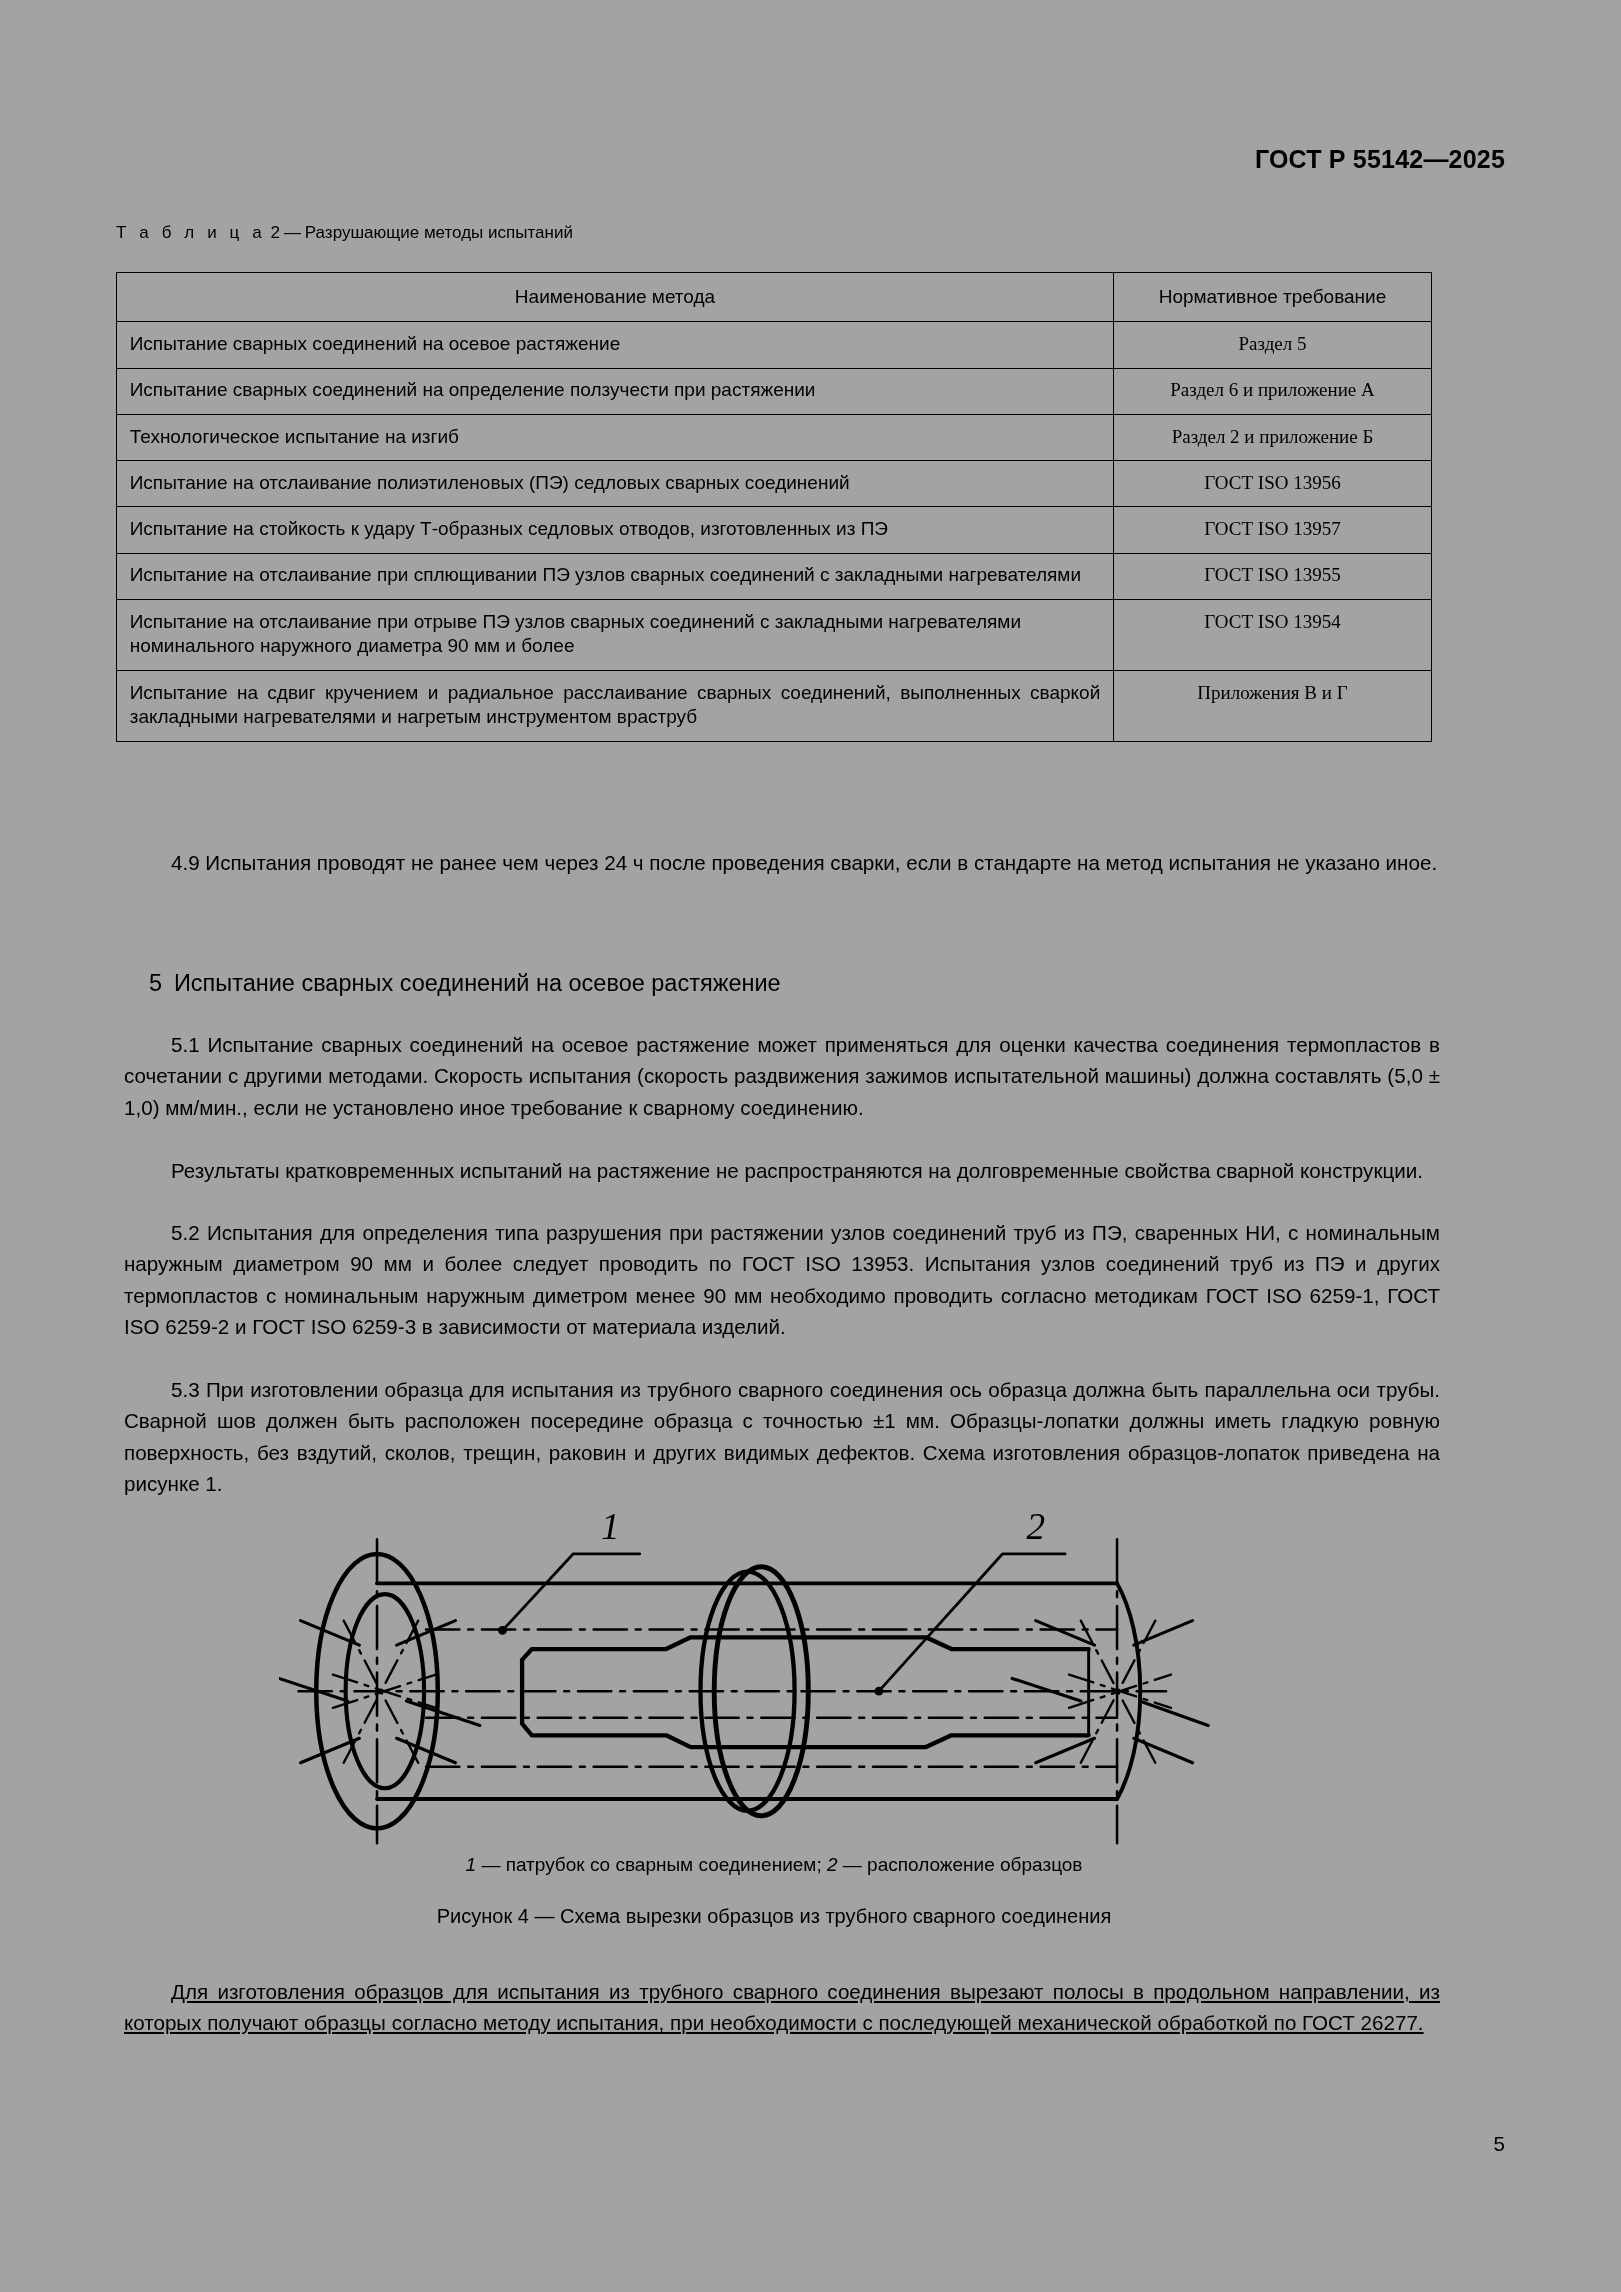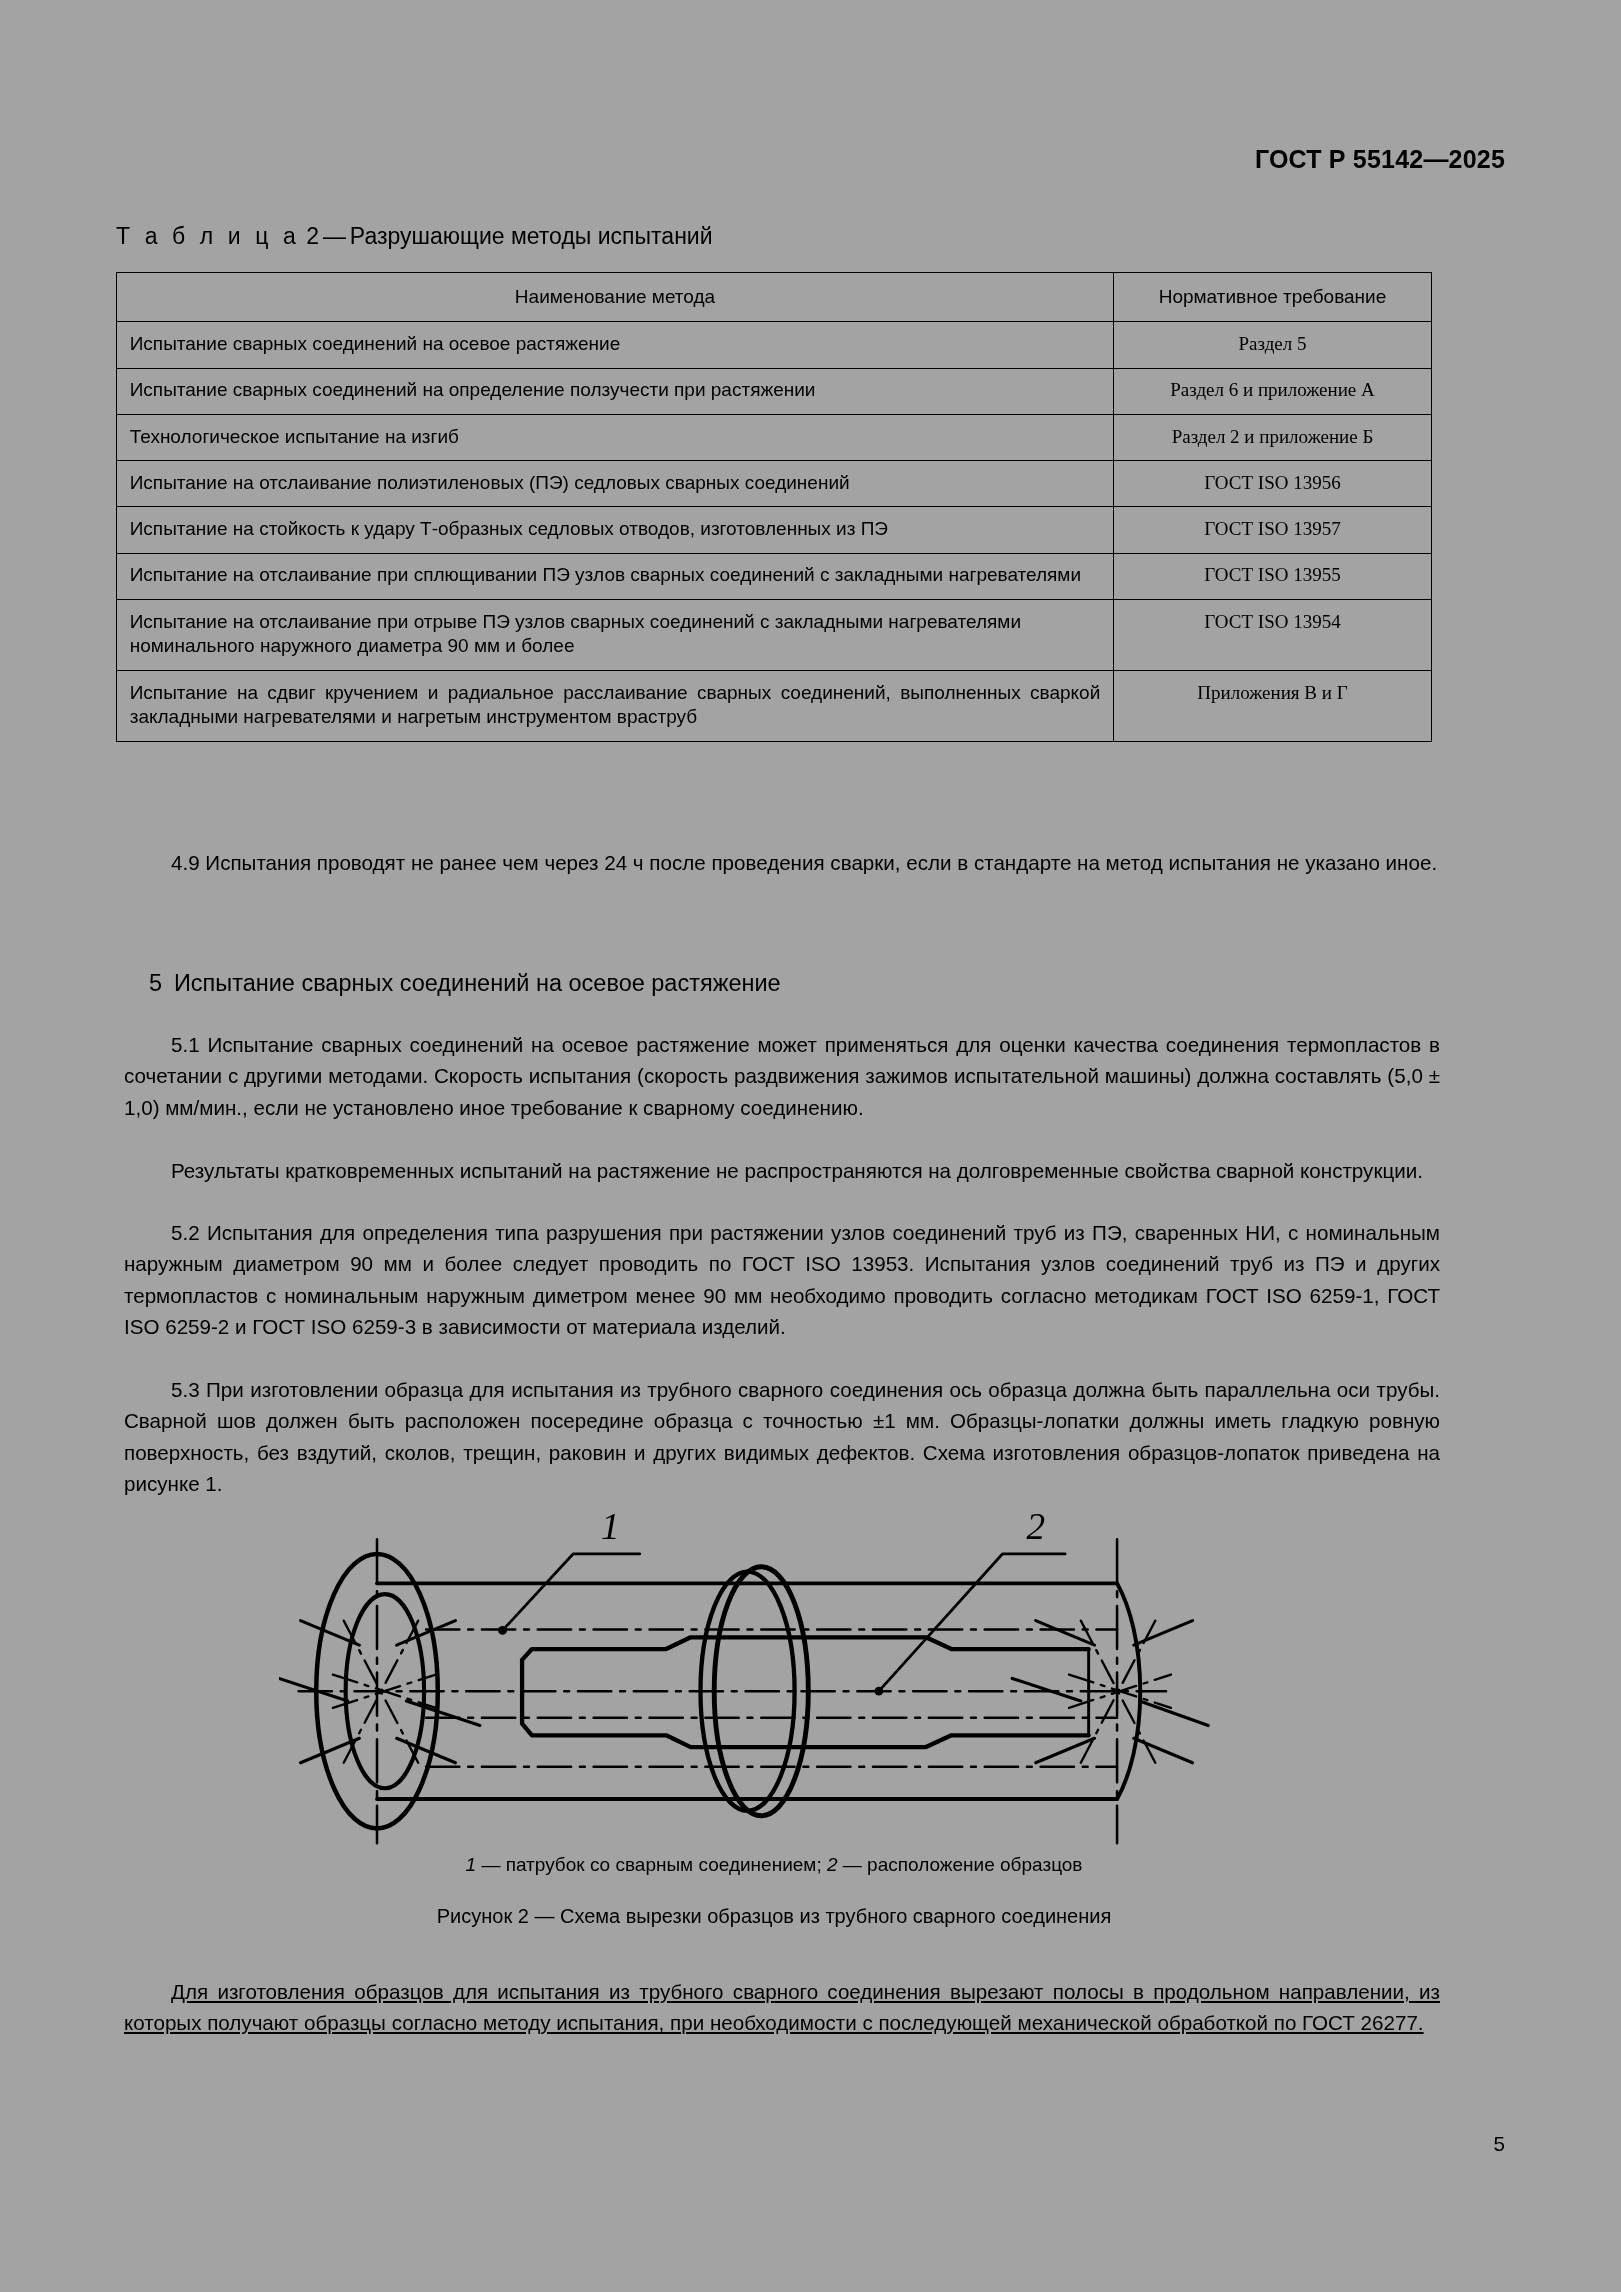--- a/index.html
+++ b/index.html
@@ -29,21 +29,21 @@
     font-weight: bold;
     letter-spacing: 0.2px;
     white-space: nowrap;
   }
 
   
   .table-caption {
     position: absolute;
     top: 223px;
     left: 116px;
-    font-size: 23px;
+    font-size: 17px;
     white-space: nowrap;
   }
   .table-caption .spaced {
     letter-spacing: 4.1px;
   }
 
   
   .methods-table {
     position: absolute;
     top: 272px;
@@ -286,20 +286,20 @@
     </svg>
   </div>
 
   <div class="fig-legend">
     <i>1</i>
     <span>— патрубок со сварным соединением;</span>
     <i>2</i>
     <span>— расположение образцов</span>
   </div>
 
-  <div class="fig-title">Рисунок 2 — Схема вырезки образцов из трубного сварного соединения</div>
+  <div class="fig-title">Рисунок 4 — Схема вырезки образцов из трубного сварного соединения</div>
 
   <div class="para" style="top:1976px;text-decoration:underline;"><span class="ind"></span><span>Для изготовления образцов для испытания из трубного сварного соединения вырезают полосы в продольном направлении, из которых получают образцы согласно методу испытания, при необходимости с последующей механической обработкой по ГОСТ 26277.</span></div>
 
   <div class="page-number">5</div>
 
 </div>
 
 
 </body></html>

